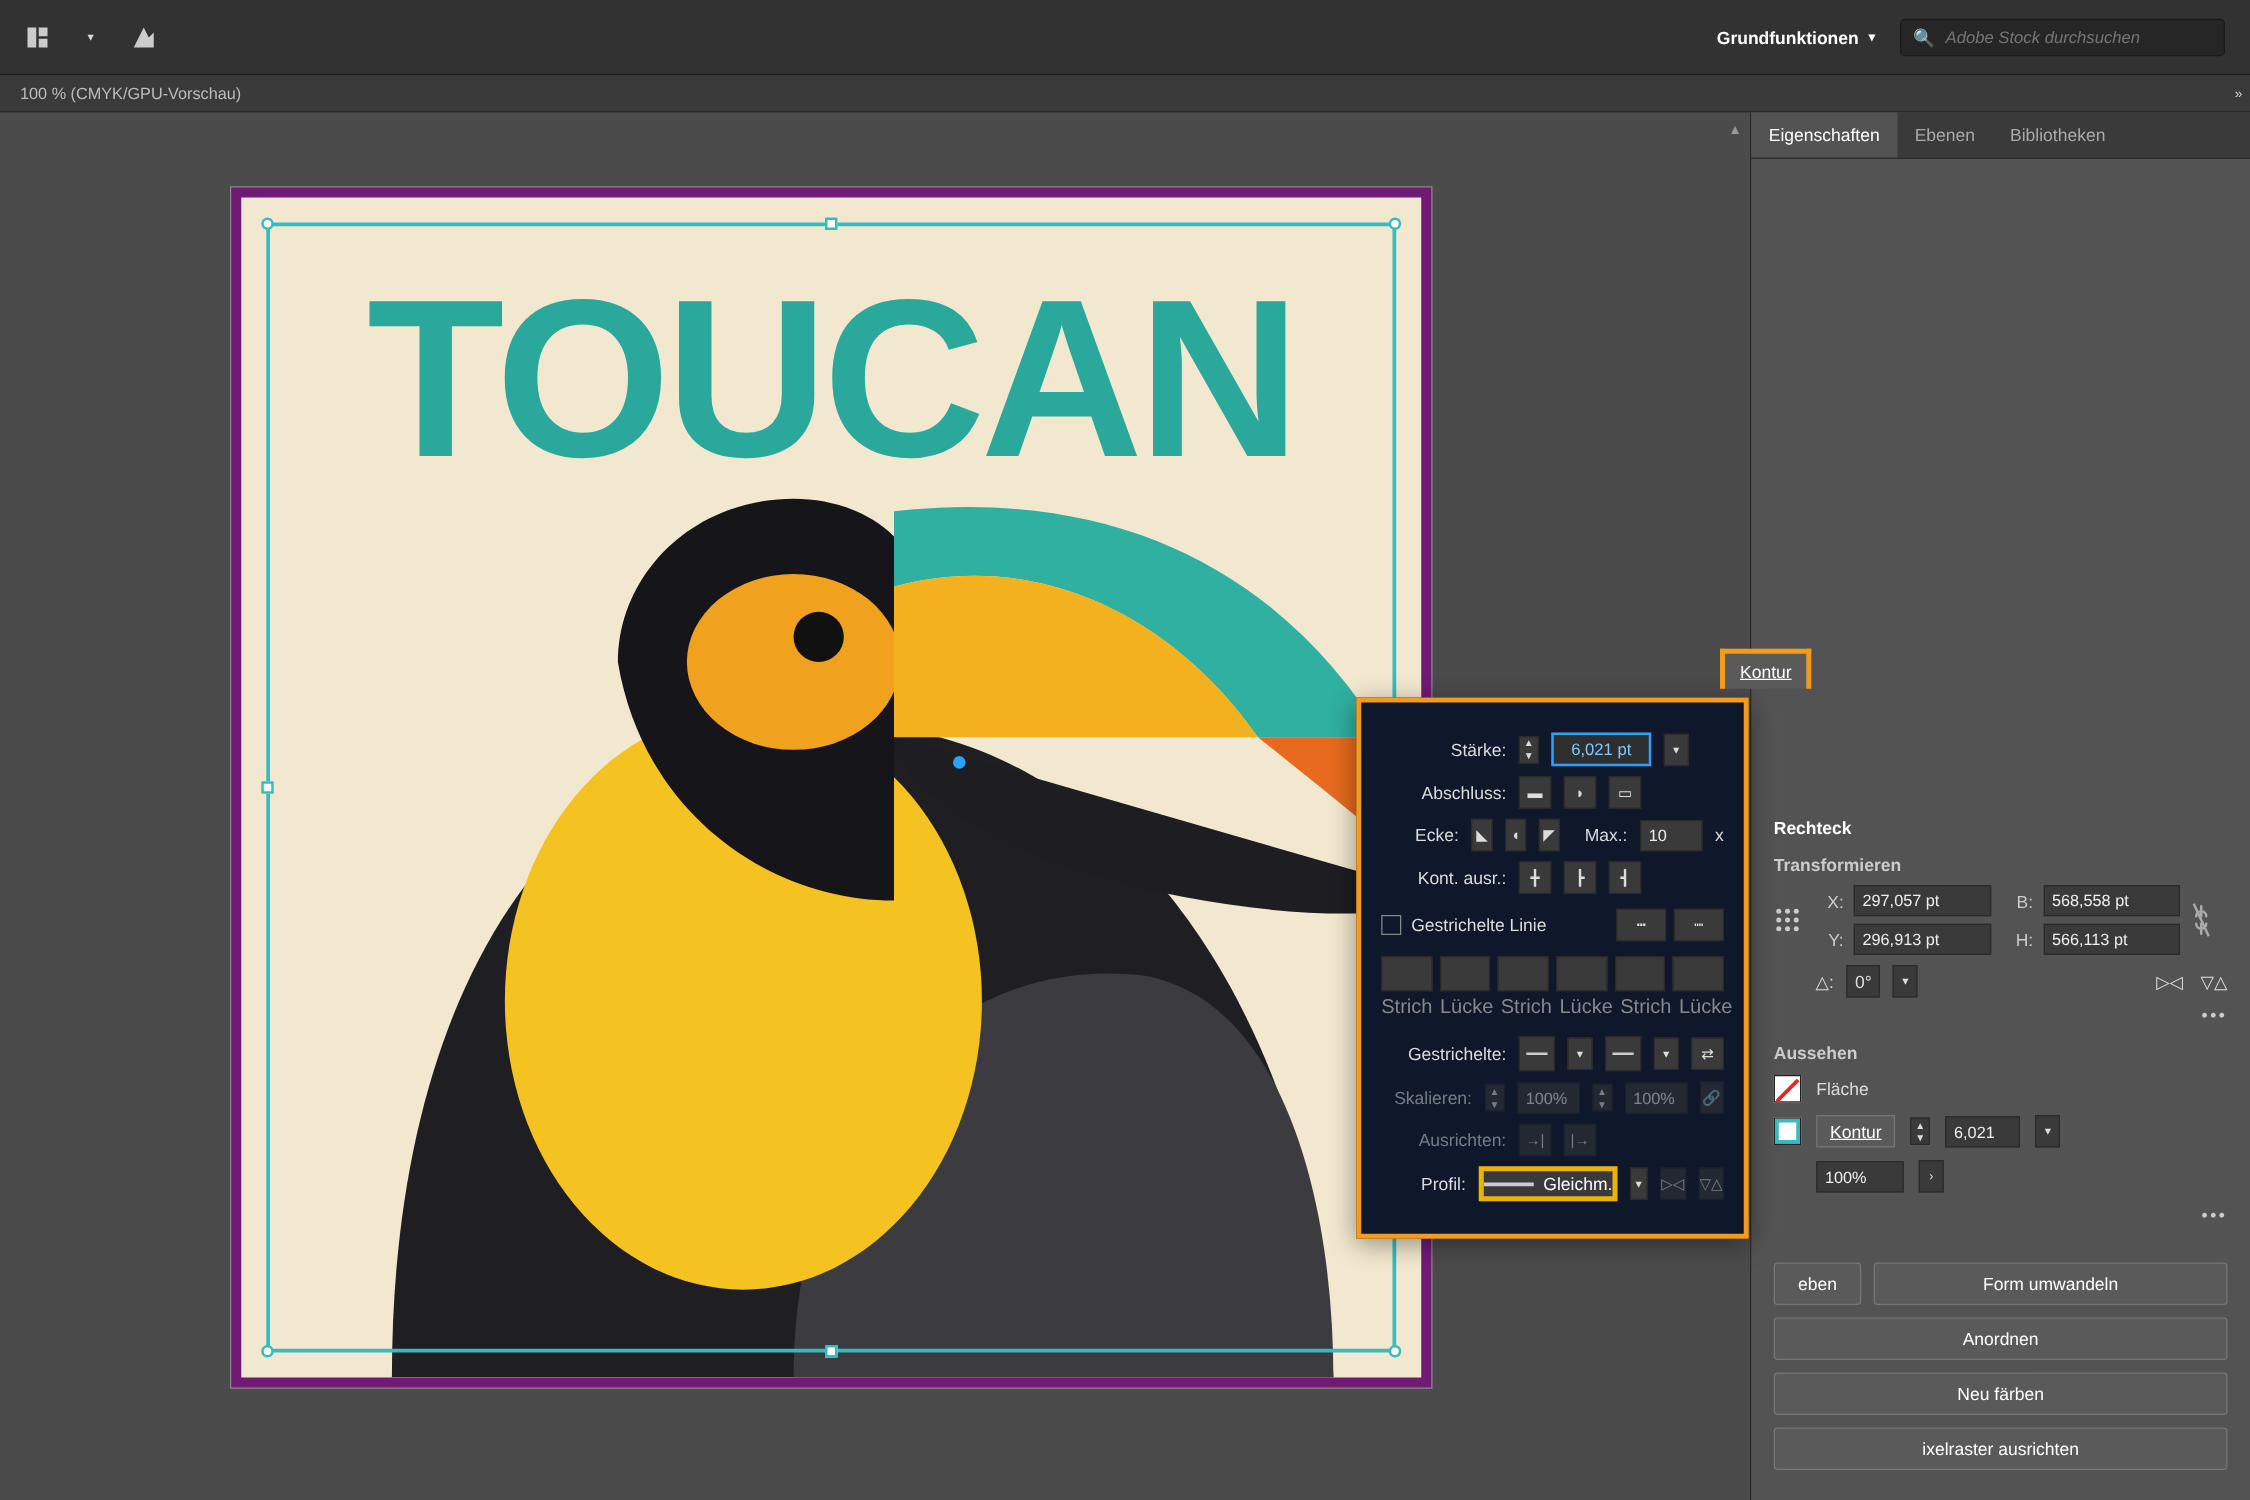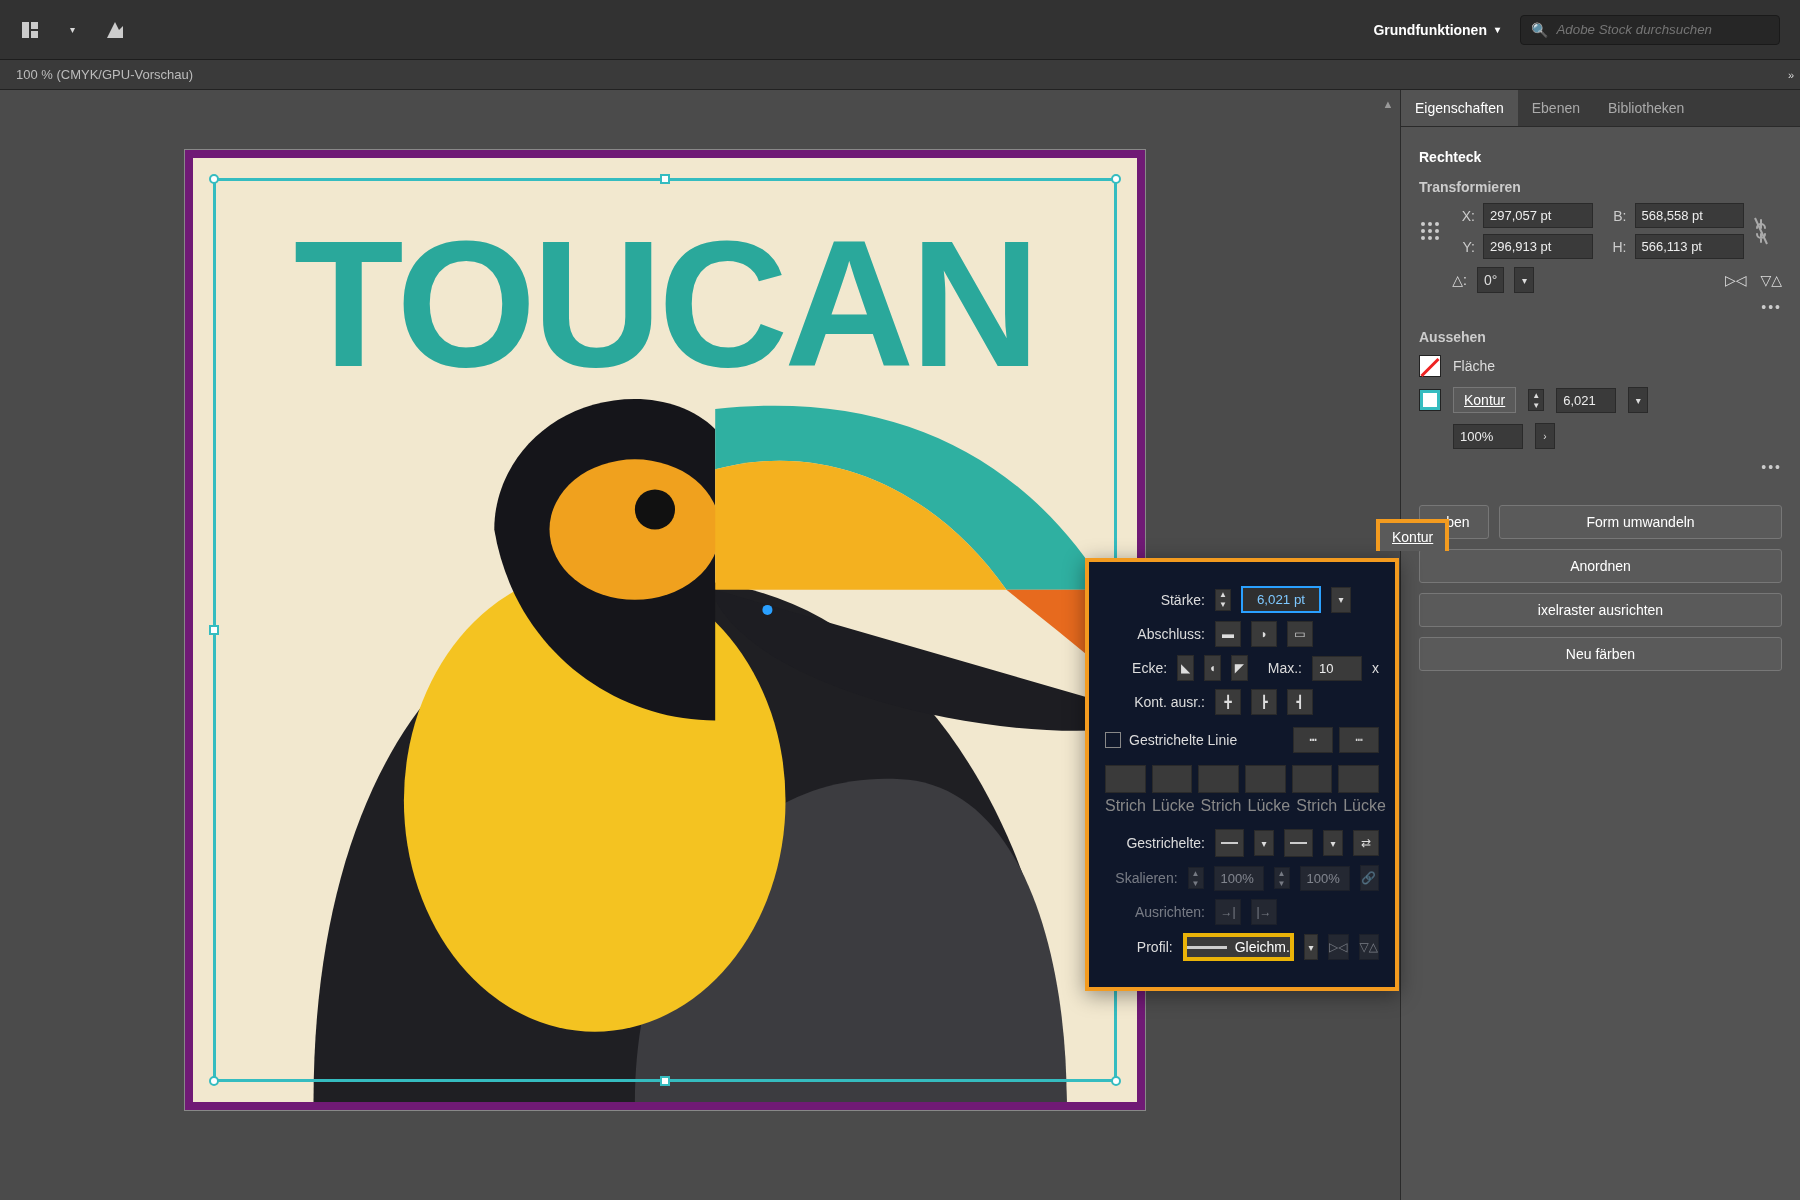--- a/index.html
+++ b/index.html
@@ -12,21 +12,21 @@
   .search-box input { background:transparent; border:none; color:#8b5cf6; outline:none; width:100%; font-style:italic;}
   .tabstrip { height:30px; background:#3a3a3a; display:flex; align-items:center; padding-left:6px; border-bottom:1px solid #222;}
   .doc-tab { color:#bcbcbc; font-size:13px; padding:0 10px;}
   .main { display:flex; height:calc(1200px - 90px);}
   .canvas-area { flex:1; background:#4b4b4b; position:relative; overflow:hidden;}
   .artboard { position:absolute; left:185px; top:60px; width:960px; height:960px; background:#701a75; box-shadow:0 0 0 1px #888;}
   .art-inner { position:absolute; inset:8px; background:#f2e8cf; }
   .sel-outline { position:absolute; inset:20px; border:3px solid #35bcc0; }
   .sel-handle { position:absolute; width:10px; height:10px; background:#fff; border:2px solid #35bcc0; border-radius:50%;}
   .toucan-text { font-size:180px; font-weight:800; color:#2aa89b; letter-spacing:-4px; position:absolute; top:42px; left:50%; transform:translateX(-50%); font-family:"Arial Black",sans-serif;}
-  .right-panels { width:400px; background:#535353; display:flex; flex-direction:column; border-left:1px solid #2a2a2a;}
+  .right-panels { width:400px; background:#535353; display:flex; flex-direction:column; border-left:1px solid #2a2a2a;justify-content:space-between;}
   .panel-tabs { display:flex; background:#3a3a3a; border-bottom:1px solid #2a2a2a;}
   .ptab { padding:10px 14px; color:#aaa; cursor:pointer; font-size:14px;}
   .ptab.active { background:#535353; color:#fff;}
   .panel-body { padding:14px 18px; color:#ddd;}
   .section-title { font-weight:600; color:#ffffff; margin:8px 0;}
   .sub-title { color:#ccc; margin:14px 0 8px; font-weight:600;}
   .tf-grid { display:grid; grid-template-columns:22px 26px 1fr 26px 1fr 30px; gap:6px 8px; align-items:center;}
   .tf-grid .lab { text-align:right; color:#ccc;}
   .valbox { background:#3a3a3a; border:1px solid #2a2a2a; padding:4px 6px; color:#eee; font-size:13px; min-width:90px; text-align:left;}
   .angle-row { display:flex; align-items:center; gap:10px; margin-top:8px;}
@@ -232,24 +232,24 @@
 
       <div class="quick-actions">
         <div class="qa-row">
           <div class="qa-btn" style="flex:0 0 70px;">eben</div>
           <div class="qa-btn">Form umwandeln</div>
         </div>
         <div class="qa-row">
             <div class="qa-btn">Anordnen</div>
           </div>
         <div class="qa-row">
+            <div class="qa-btn">Neu färben</div>
+          </div>
+        <div class="qa-row">
             <div class="qa-btn">ixelraster ausrichten</div>
-          </div>
-        <div class="qa-row">
-            <div class="qa-btn">Neu färben</div>
           </div>
       </div>
     </div>
   </div>
 </div>
 
 <div class="kontur-badge">Kontur</div>
 
 <div class="stroke-panel">
   <div class="sp-row">

